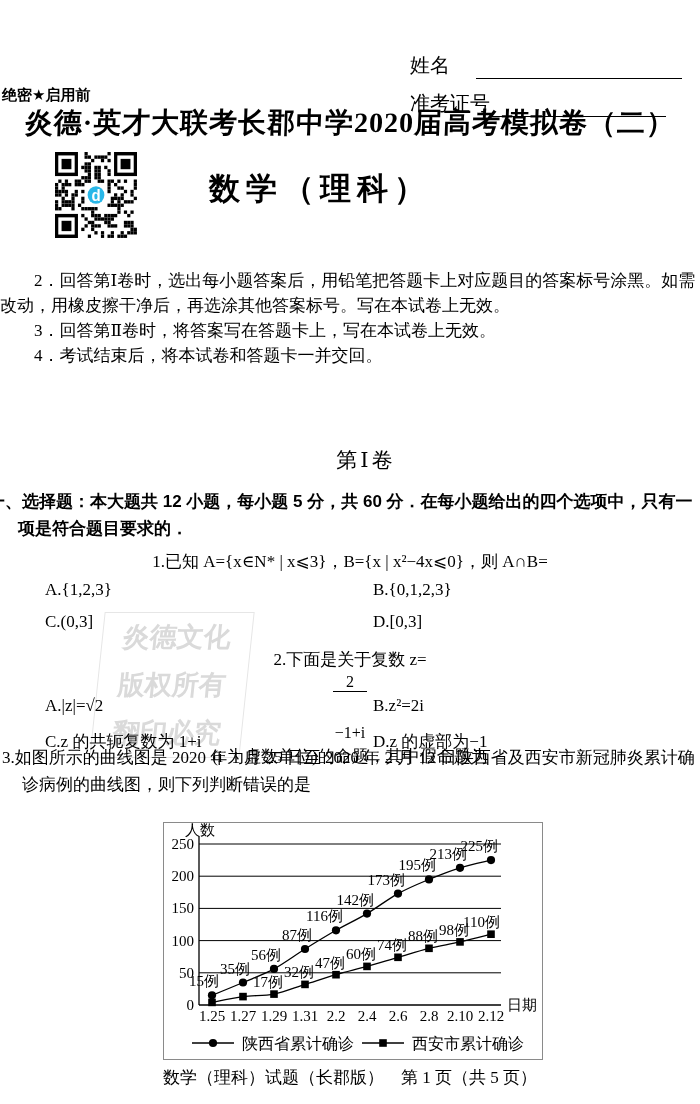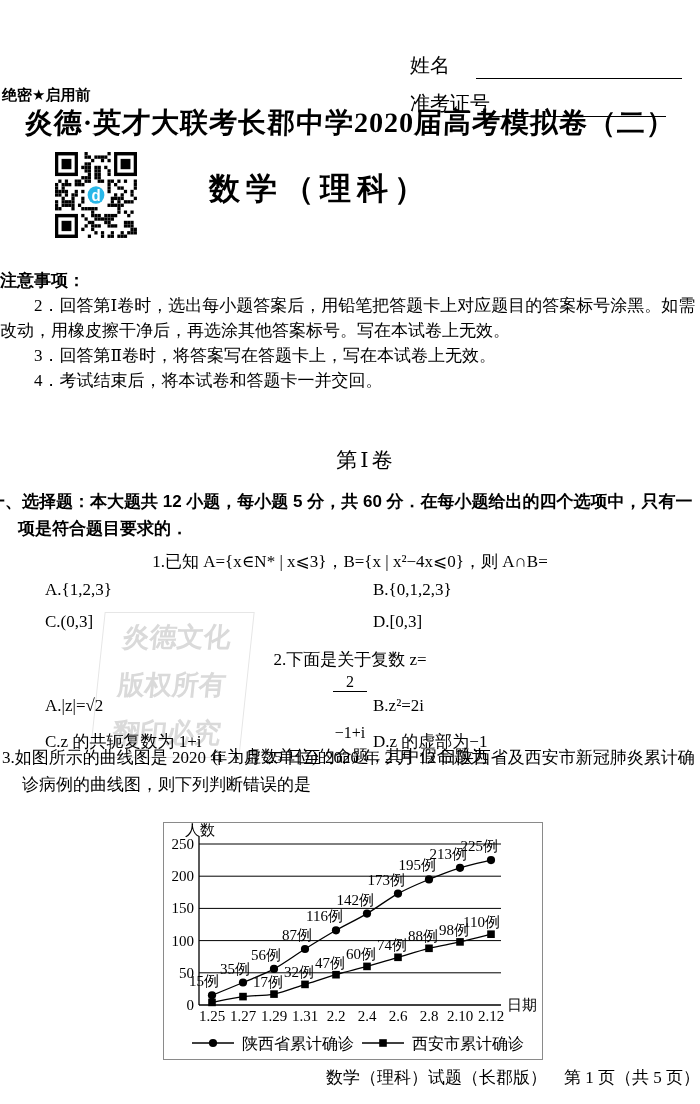--- a/index.html
+++ b/index.html
@@ -41,21 +41,21 @@
   
   .watermark{position:absolute;left:97px;top:612px;width:148px;height:144px;
     border:1px solid #e6e6e6;z-index:1;display:flex;flex-direction:column;justify-content:space-around;
     align-items:center;color:#dadada;font-size:27px;font-weight:bold;transform:skewX(-6deg);
     font-family:"Liberation Serif",serif;pointer-events:none;}
   
   .chart-frame{position:absolute;left:163px;top:822px;width:380px;height:238px;border:1.5px solid #8a8a8a;box-sizing:border-box;background:#fff;z-index:2;}
   .ct{font:15px "Liberation Serif",serif;fill:#000;}
   .cl{font:16px "Liberation Serif",serif;fill:#000;}
   
-  .footer{position:absolute;left:0;top:1066px;width:700px;text-align:right;font-size:17px;}
+  .footer{position:absolute;left:0;top:1066px;width:700px;text-align:center;font-size:17px;}
 </style>
 </head>
 <body>
 
 <div class="field-row" style="top:8px;">
   <span class="field-label spread">姓名</span>
   <span class="field-line" style="width:206px;"></span>
 </div>
 <div class="field-row" style="top:46px;">
   <span class="field-label">准考证号</span>
@@ -251,21 +251,20 @@
       <rect x="6.56" y="65.6" width="9.84" height="9.84" fill="#000"></rect>
       <rect x="30.832" y="30.832" width="20.336" height="20.336" rx="4" fill="#fff"></rect>
       <circle cx="41" cy="41" r="8.363999999999999" fill="#29b7e8"></circle>
       <text x="41" y="46.5" text-anchor="middle" font-size="15" font-weight="bold" fill="#fff" font-family="Liberation Sans, sans-serif">d</text>
     </svg>
 </div>
 
 <div class="subject-title">数学（理科）</div>
 
 <div class="notes">
-  <div class="notes-title">注意事项：</div>
   <p>2．回答第Ⅰ卷时，选出每小题答案后，用铅笔把答题卡上对应题目的答案标号涂黑。如需改动，用橡皮擦干净后，再选涂其他答案标号。写在本试卷上无效。</p>
   <p>3．回答第Ⅱ卷时，将答案写在答题卡上，写在本试卷上无效。</p>
   <p>4．考试结束后，将本试卷和答题卡一并交回。</p>
 </div>
 
 <div class="part-title">第Ⅰ卷</div>
 <div class="sec-heading">一、选择题：本大题共 12 小题，每小题 5 分，共 60 分．在每小题给出的四个选项中，只有一项是符合题目要求的．</div>
 
 <div class="watermark">
   <span>炎德文化</span>

